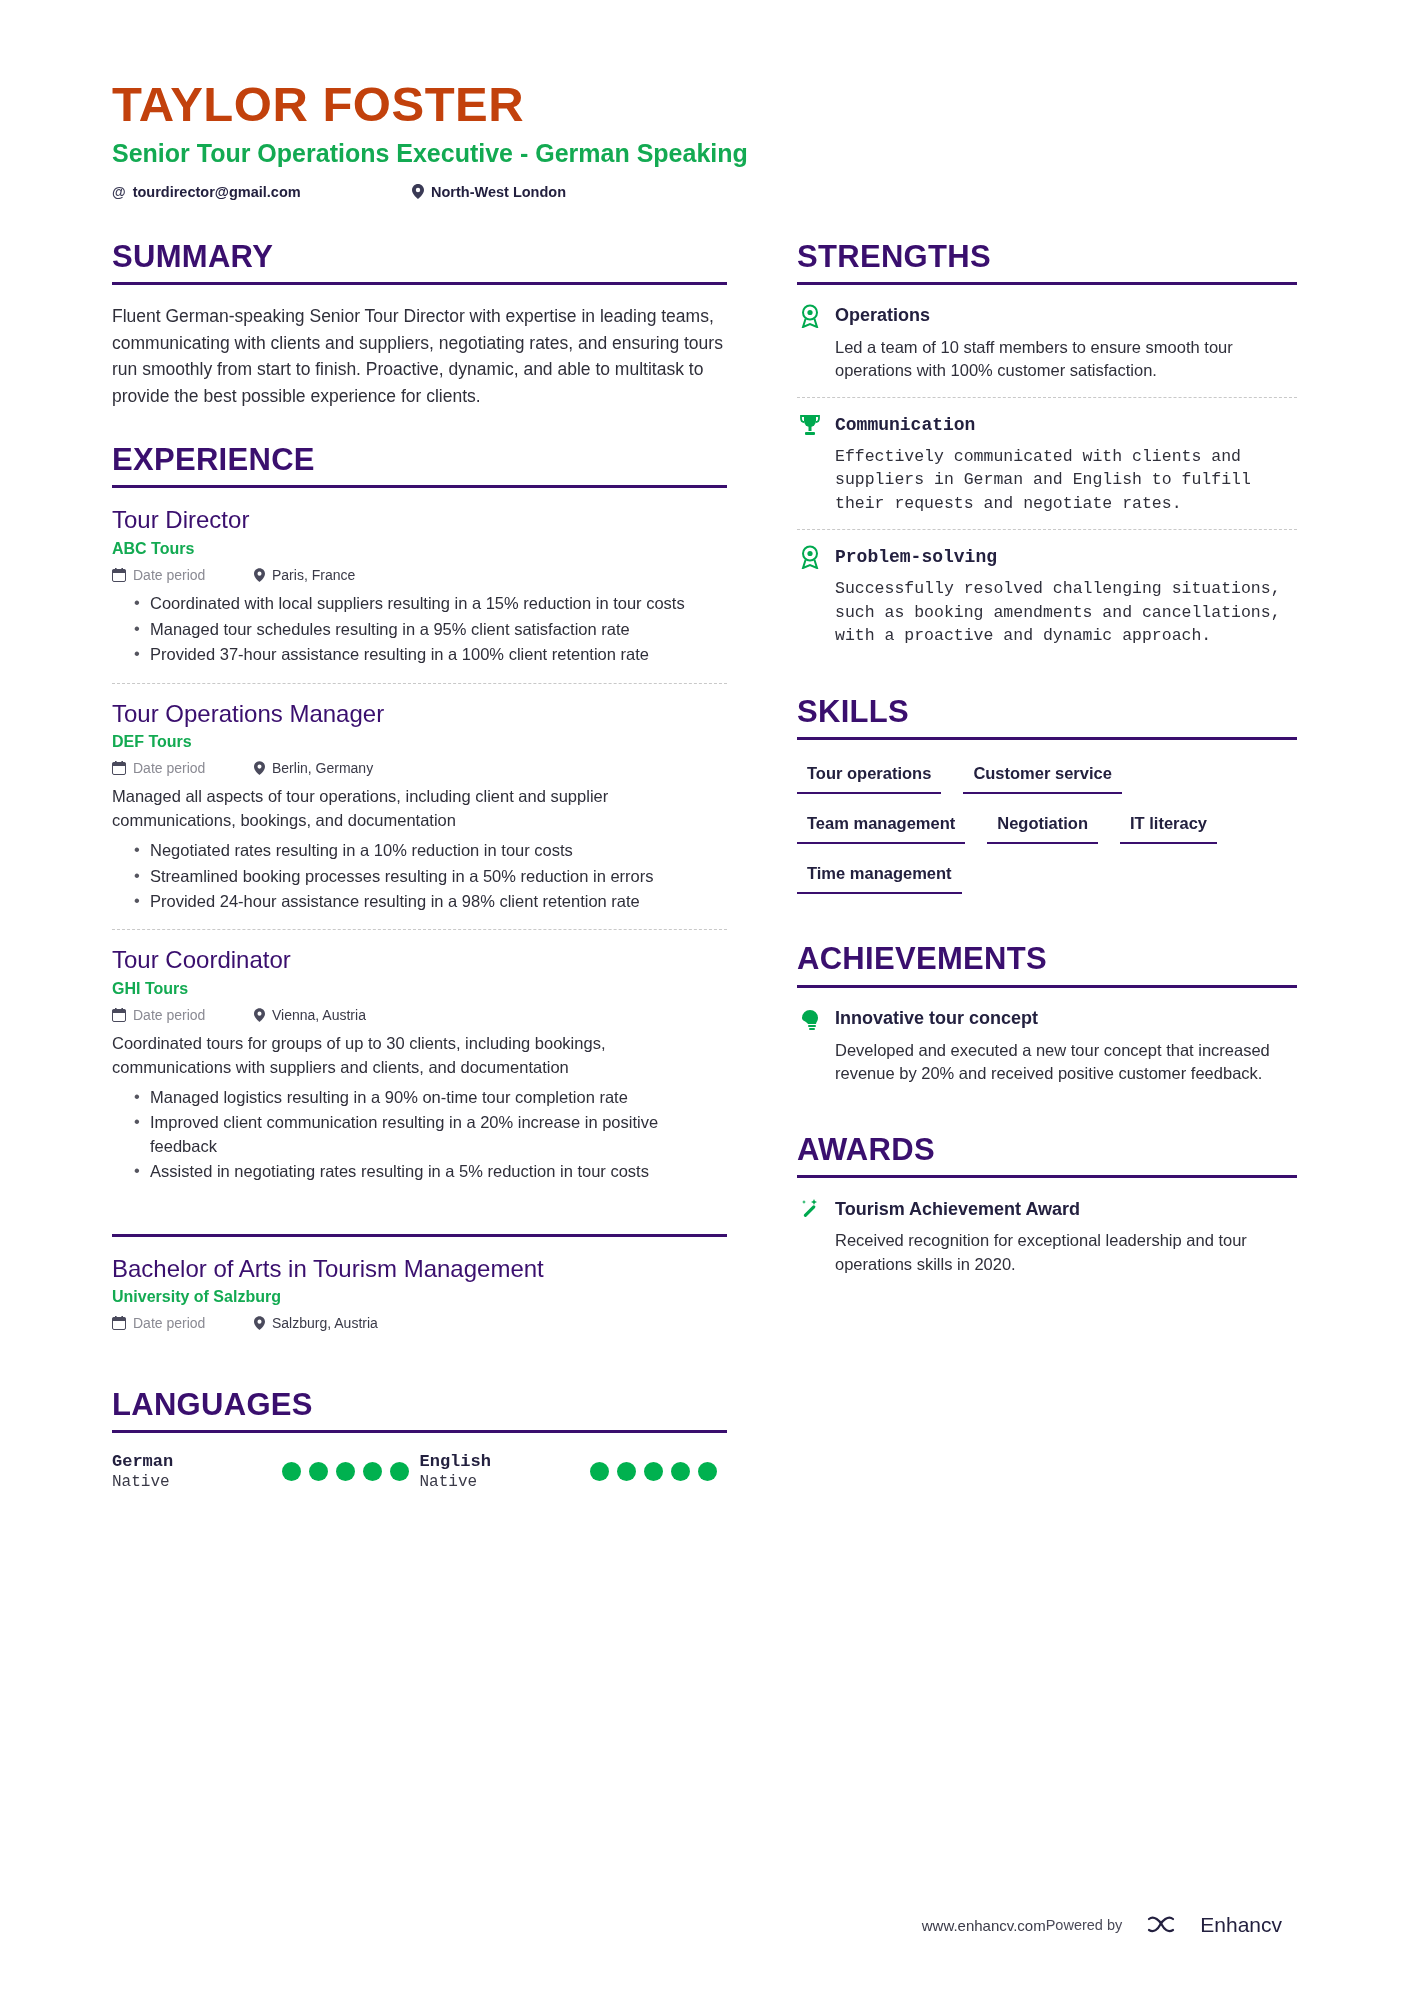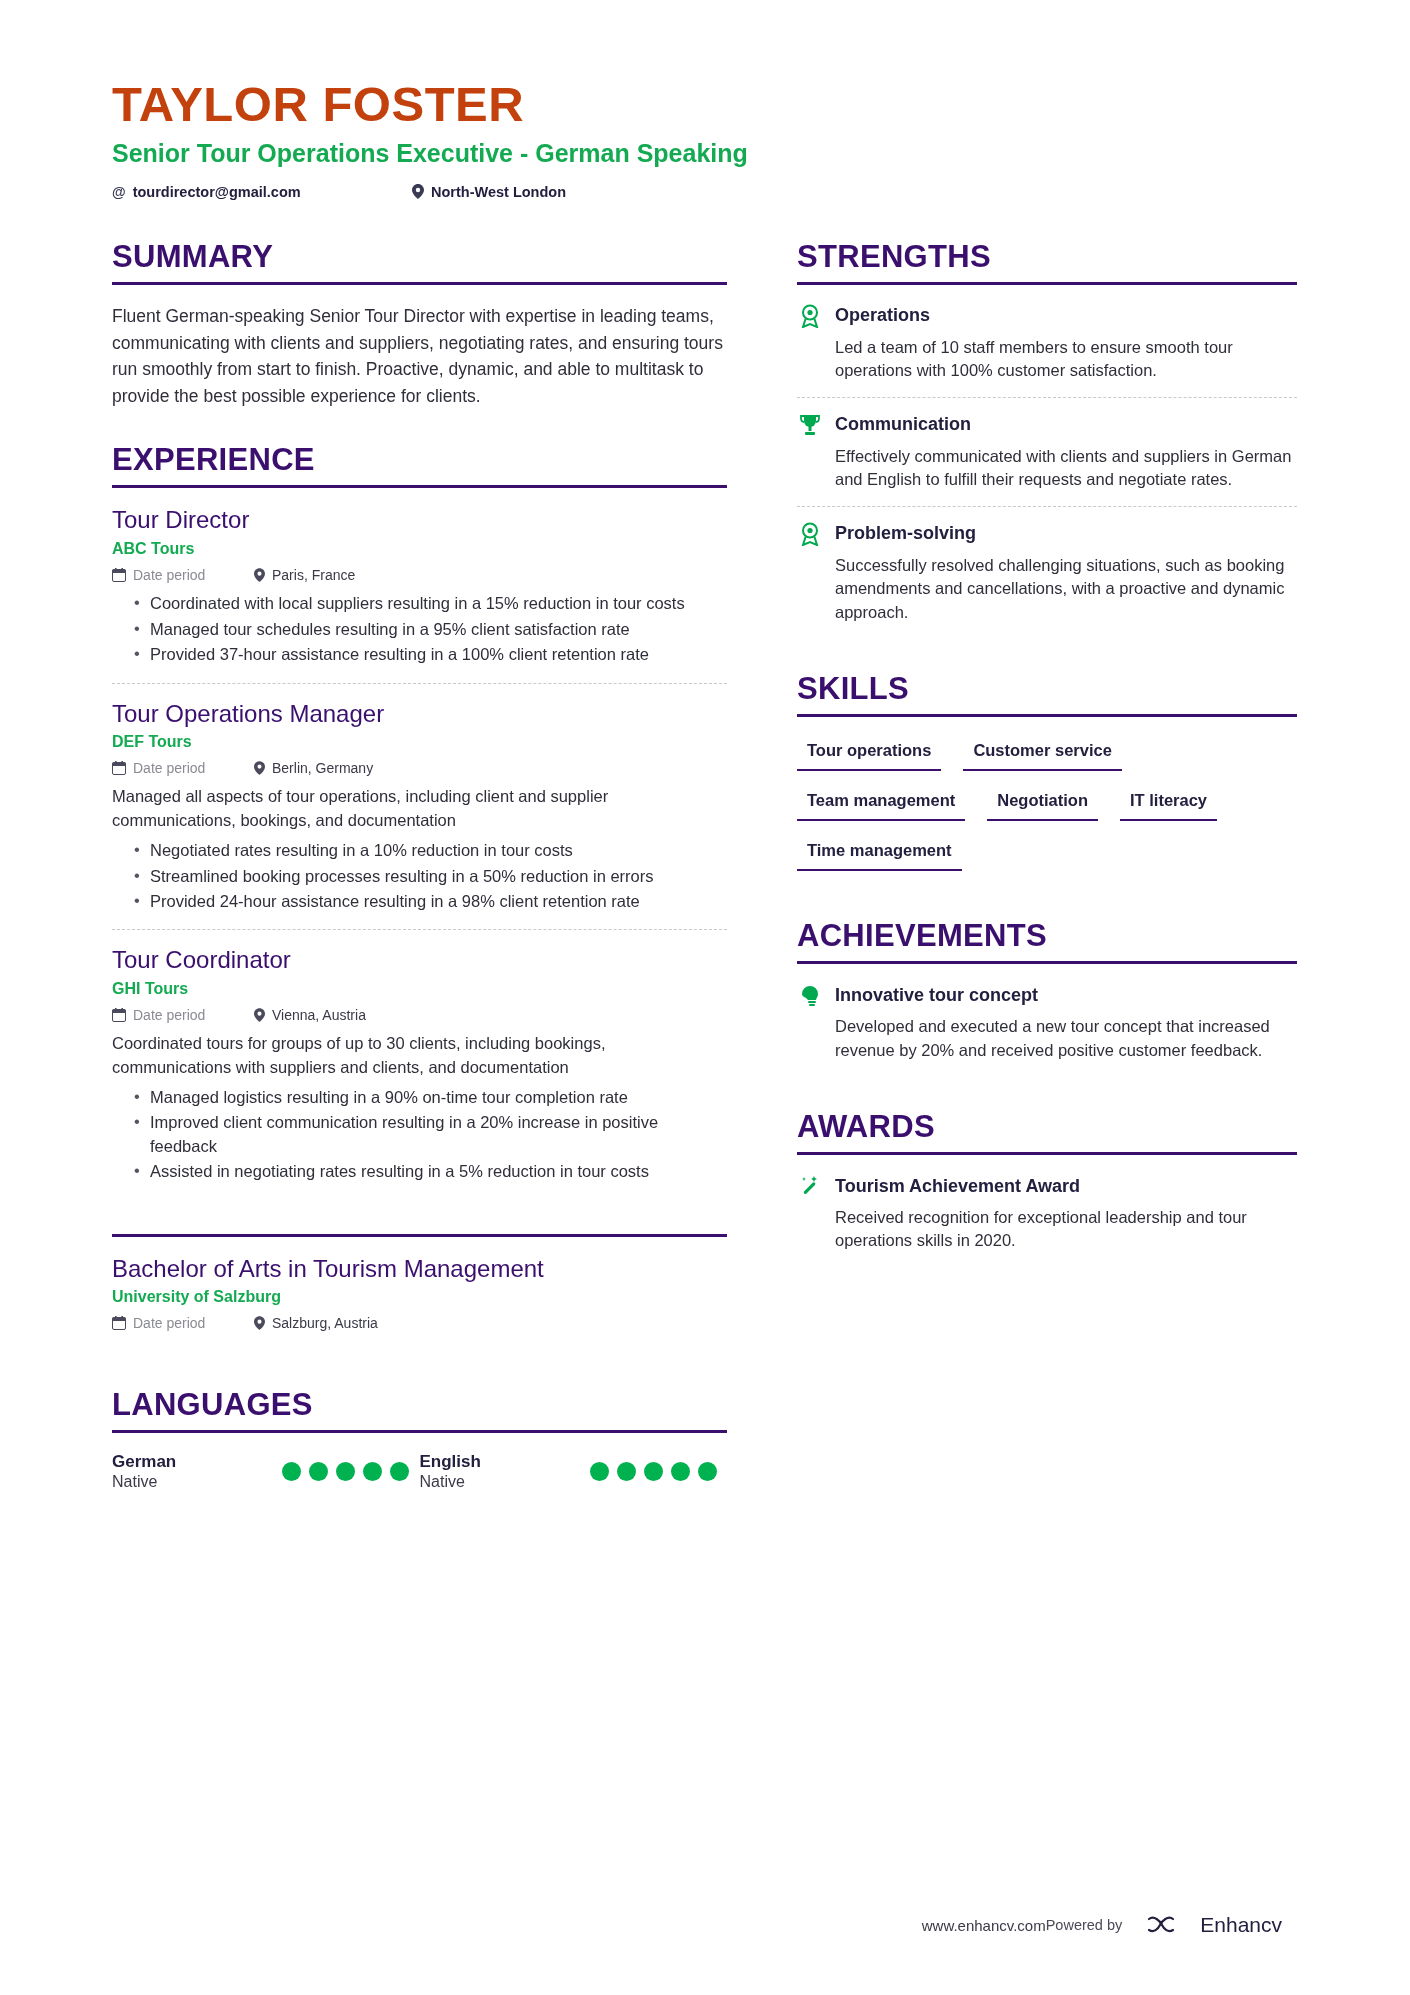--- a/index.html
+++ b/index.html
@@ -145,30 +145,30 @@
   }
   .edu-school {
     font-size: 16px;
     font-weight: bold;
     color: #13aa52;
     margin-bottom: 9px;
   }
 
   
   .langs { display: flex; align-items: flex-start; }
-  .lang { display: flex; width: 355px; }
+  .lang { display: flex; width: 355px; font-family: Liberation Mono, monospace; }
   .lang-info { width: 170px; }
   .lang-name { font-size: 17px; font-weight: bold; color: #23203f; line-height: 1.25; }
   .lang-level { font-size: 16px; color: #3a3a48; line-height: 1.3; }
   .dots { display: flex; align-items: center; gap: 8px; }
   .dot { width: 19px; height: 19px; border-radius: 50%; background: #00b14f; }
 
   
   .sblock { padding-bottom: 14px; }
-  .sblock + .sblock { border-top: 1px dashed #c9c9c9; padding-top: 14px; }
+  .sblock + .sblock { border-top: 1px dashed #c9c9c9; padding-top: 14px; font-family: Liberation Mono, monospace; }
   .sb-head { display: flex; align-items: center; margin-bottom: 7px; }
   .sb-icon {
     width: 26px; height: 26px;
     margin-right: 12px;
     color: #00a94f;
     display: inline-flex;
     align-items: center;
     justify-content: center;
     flex: 0 0 26px;
   }

